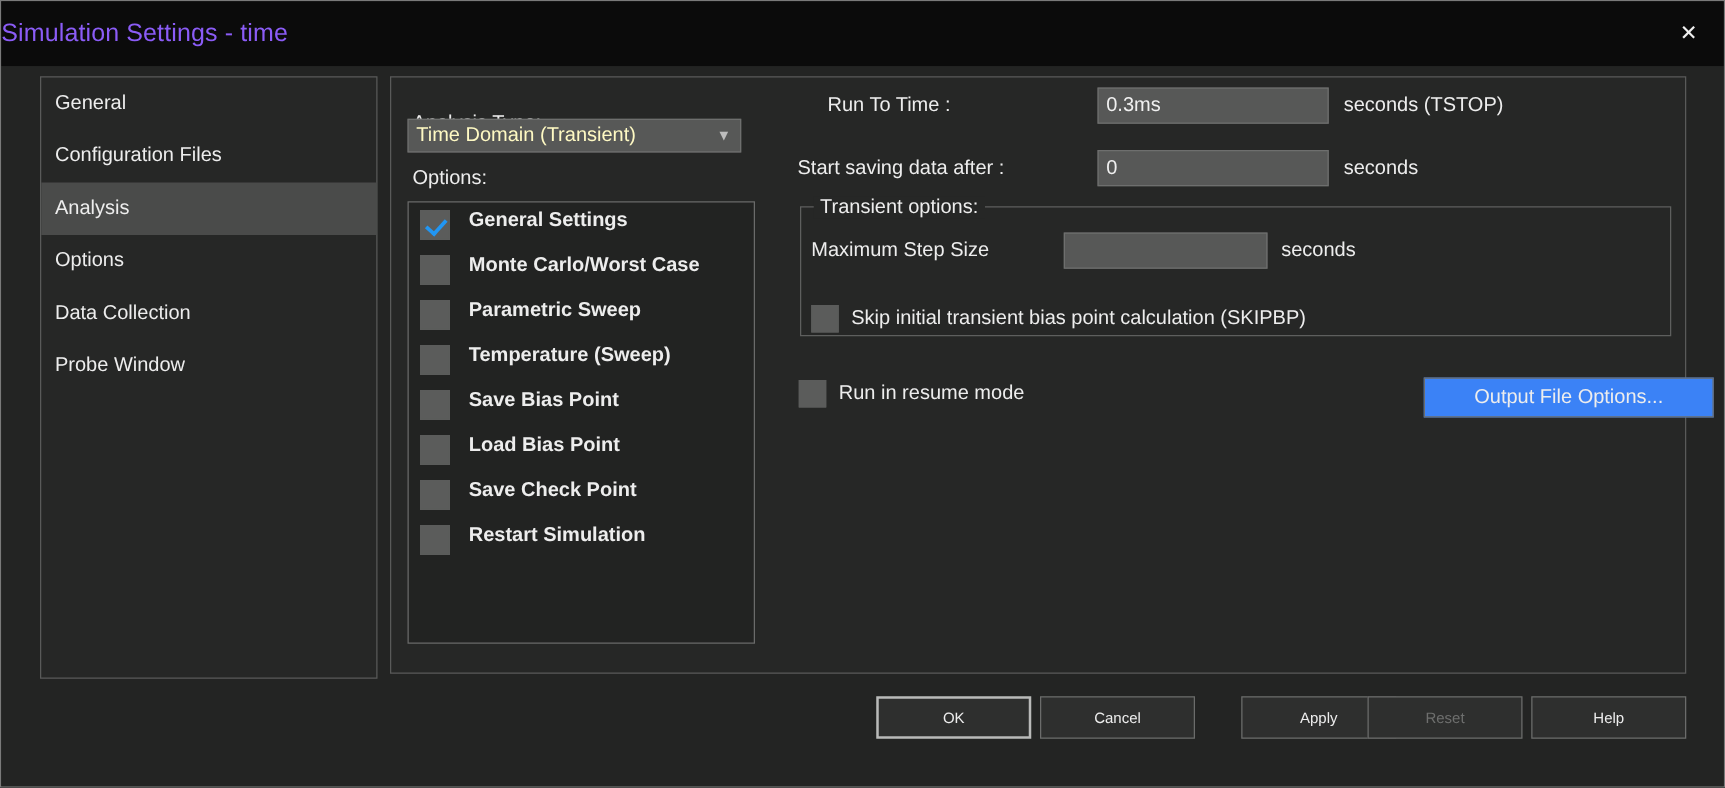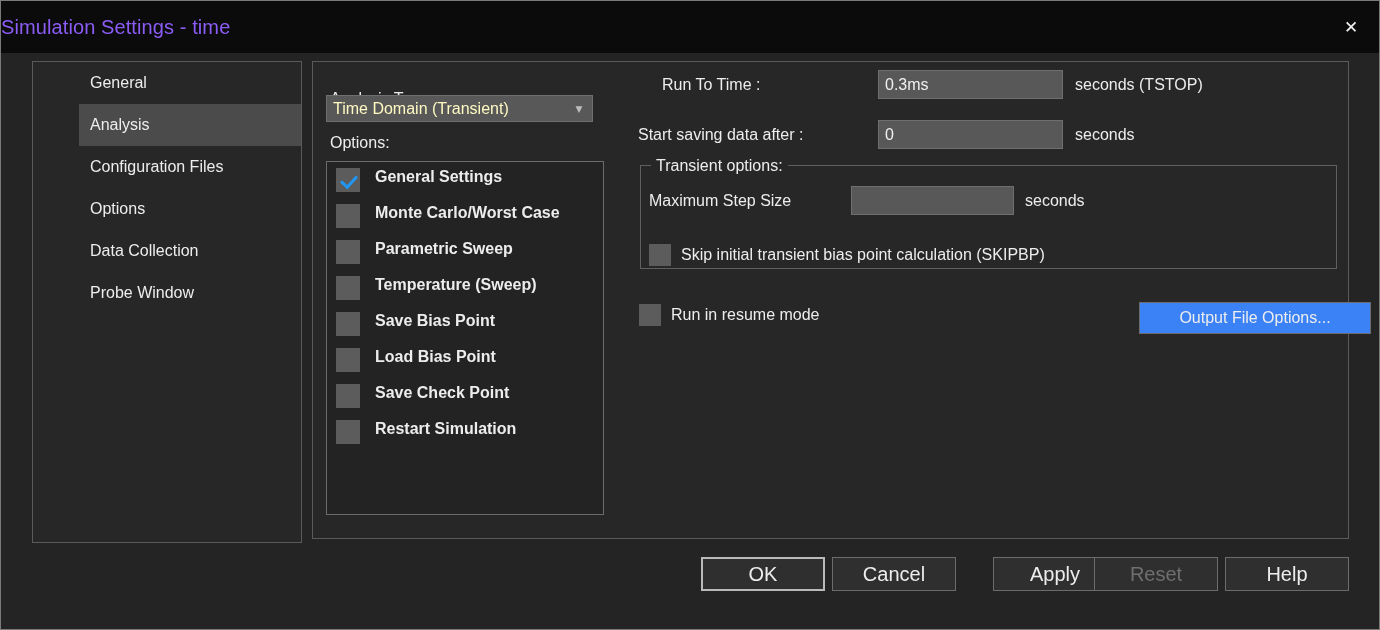--- a/index.html
+++ b/index.html
@@ -57,21 +57,20 @@
     background: #232423;
   }
 
   
   .sidebar {
     position: absolute;
     left: 31px; top: 8px;
     width: 270px; height: 482px;
     background: #262726;
     border: 1px solid #595a59;
-    padding-left: 46px;
   }
   .side-item {
     height: 42px;
     display: flex;
     align-items: center;
     padding-left: 11px;
     font-size: 16px;
     color: #ededed;
     cursor: pointer;
   }
@@ -241,21 +240,21 @@
     height: 50px;
   }
   .btn {
     position: absolute;
     top: 0;
     height: 34px;
     background: #2e2f2e;
     border: 1px solid #6b6c6b;
     color: #ededed;
     font-family: "Liberation Sans", sans-serif;
-    font-size: 20px;
+    font-size: 12px;
     cursor: pointer;
   }
   .btn.focused {
     border: 2px solid #b9bab9;
   }
   .btn.disabled {
     color: #6e6f6e;
     cursor: default;
   }
 </style>
@@ -268,25 +267,25 @@
     <div class="title-text">Simulation Settings - time</div>
     <div class="close-btn">✕</div>
   </div>
 
   <div class="dlg-body">
 
     <div class="sidebar">
       <div class="side-item">
           <span>General</span>
         </div>
+      <div class="side-item">
+          <span>Configuration Files</span>
+        </div>
       <div class="side-item selected">
           <span>Analysis</span>
-        </div>
-      <div class="side-item">
-          <span>Configuration Files</span>
         </div>
       <div class="side-item">
           <span>Options</span>
         </div>
       <div class="side-item">
           <span>Data Collection</span>
         </div>
       <div class="side-item">
           <span>Probe Window</span>
         </div>

